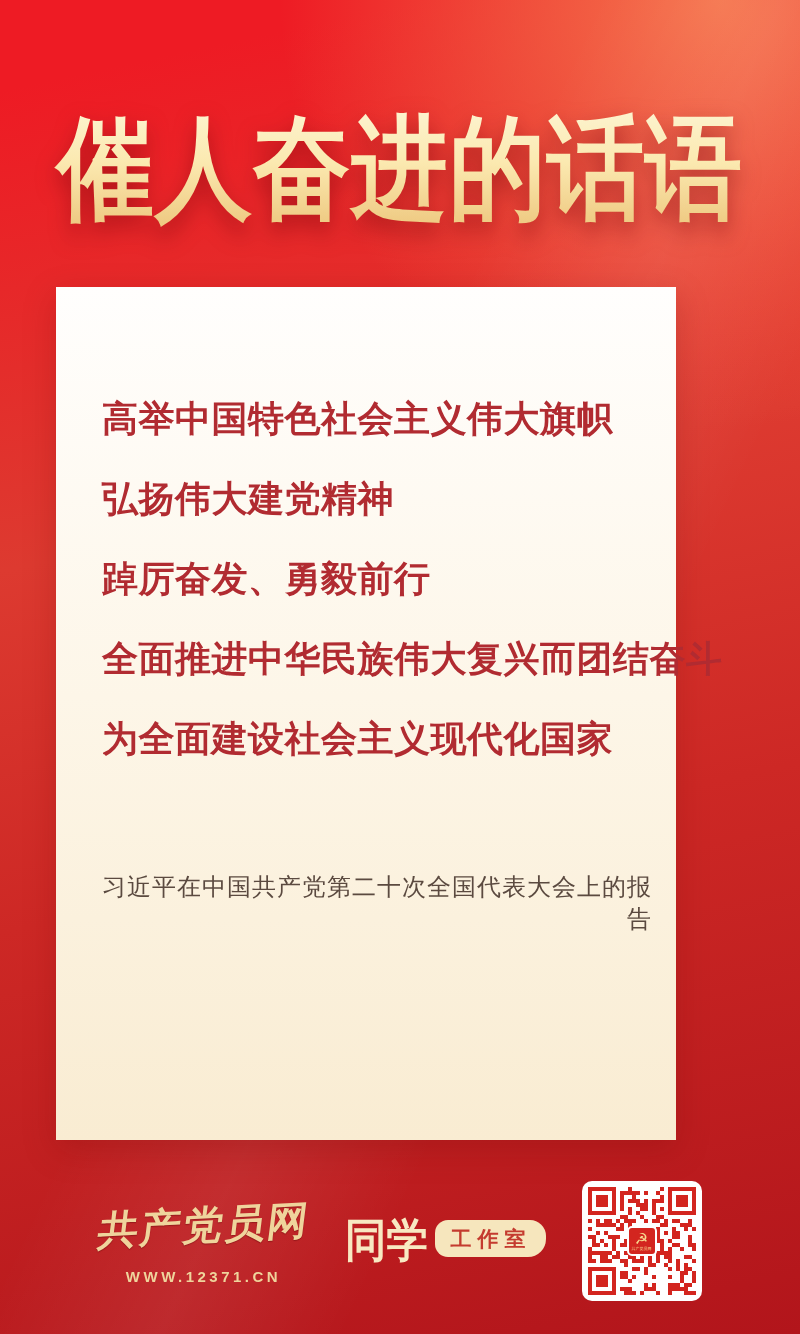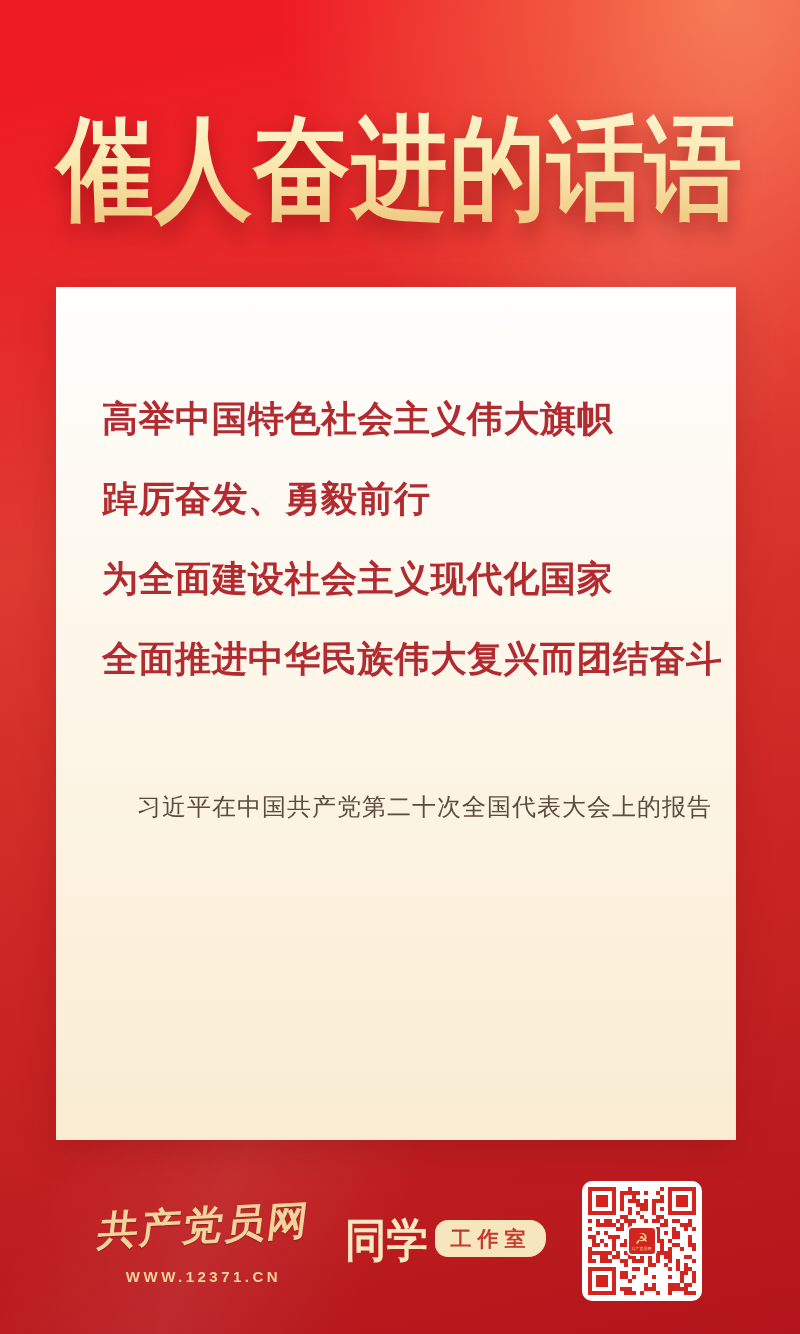--- a/index.html
+++ b/index.html
@@ -23,21 +23,21 @@
     text-align:center; white-space:nowrap;
     font-family:"DejaVu Serif","Liberation Serif",serif;
     font-weight:bold; font-size:97px; letter-spacing:1px;
     transform:scaleY(1.16); transform-origin:top center;
     background:linear-gradient(180deg, #fdf6d8 0%, #fbe9b0 45%, #eabf72 100%);
     -webkit-background-clip:text; background-clip:text; color:transparent;
     filter:drop-shadow(0 9px 10px rgba(125,10,14,.55));
   }
 
   .card {
-    position:absolute; left:56px; top:287px; width:680px; height:853px;
+    position:absolute; left:56px; top:287px; width:620px; height:853px;
     background:linear-gradient(180deg, #fffefd 0%, #fdf6e8 48%, #f9ecd2 100%);
     box-shadow:0 10px 30px rgba(120,10,12,.25);
     padding:92px 24px 0 46px;
   }
   .quote {
     height:80px; display:flex; align-items:center;
     font-family:"DejaVu Serif","Liberation Serif",serif;
     font-weight:bold; font-size:36px; letter-spacing:.5px;
     color:#b12b31; white-space:nowrap;
   }
@@ -91,23 +91,24 @@
 </head>
 <body>
 
 <div class="poster">
   <div class="sheen"></div>
 
   <div class="title">催人奋进的话语</div>
 
   <div class="card">
     <div class="quote">高举中国特色社会主义伟大旗帜</div>
+    <div class="quote">弘扬伟大建党精神</div>
     <div class="quote">踔厉奋发、勇毅前行</div>
+    <div class="quote">全面推进中华民族伟大复兴而团结奋斗</div>
     <div class="quote">为全面建设社会主义现代化国家</div>
-    <div class="quote">全面推进中华民族伟大复兴而团结奋斗</div>
     <div class="source">习近平在中国共产党第二十次全国代表大会上的报告</div>
   </div>
 
   <div class="footer">
     <div class="site-logo">
       <div class="calli">共产党员网</div>
       <div class="site-url">WWW.12371.CN</div>
     </div>
 
     <div class="studio">

